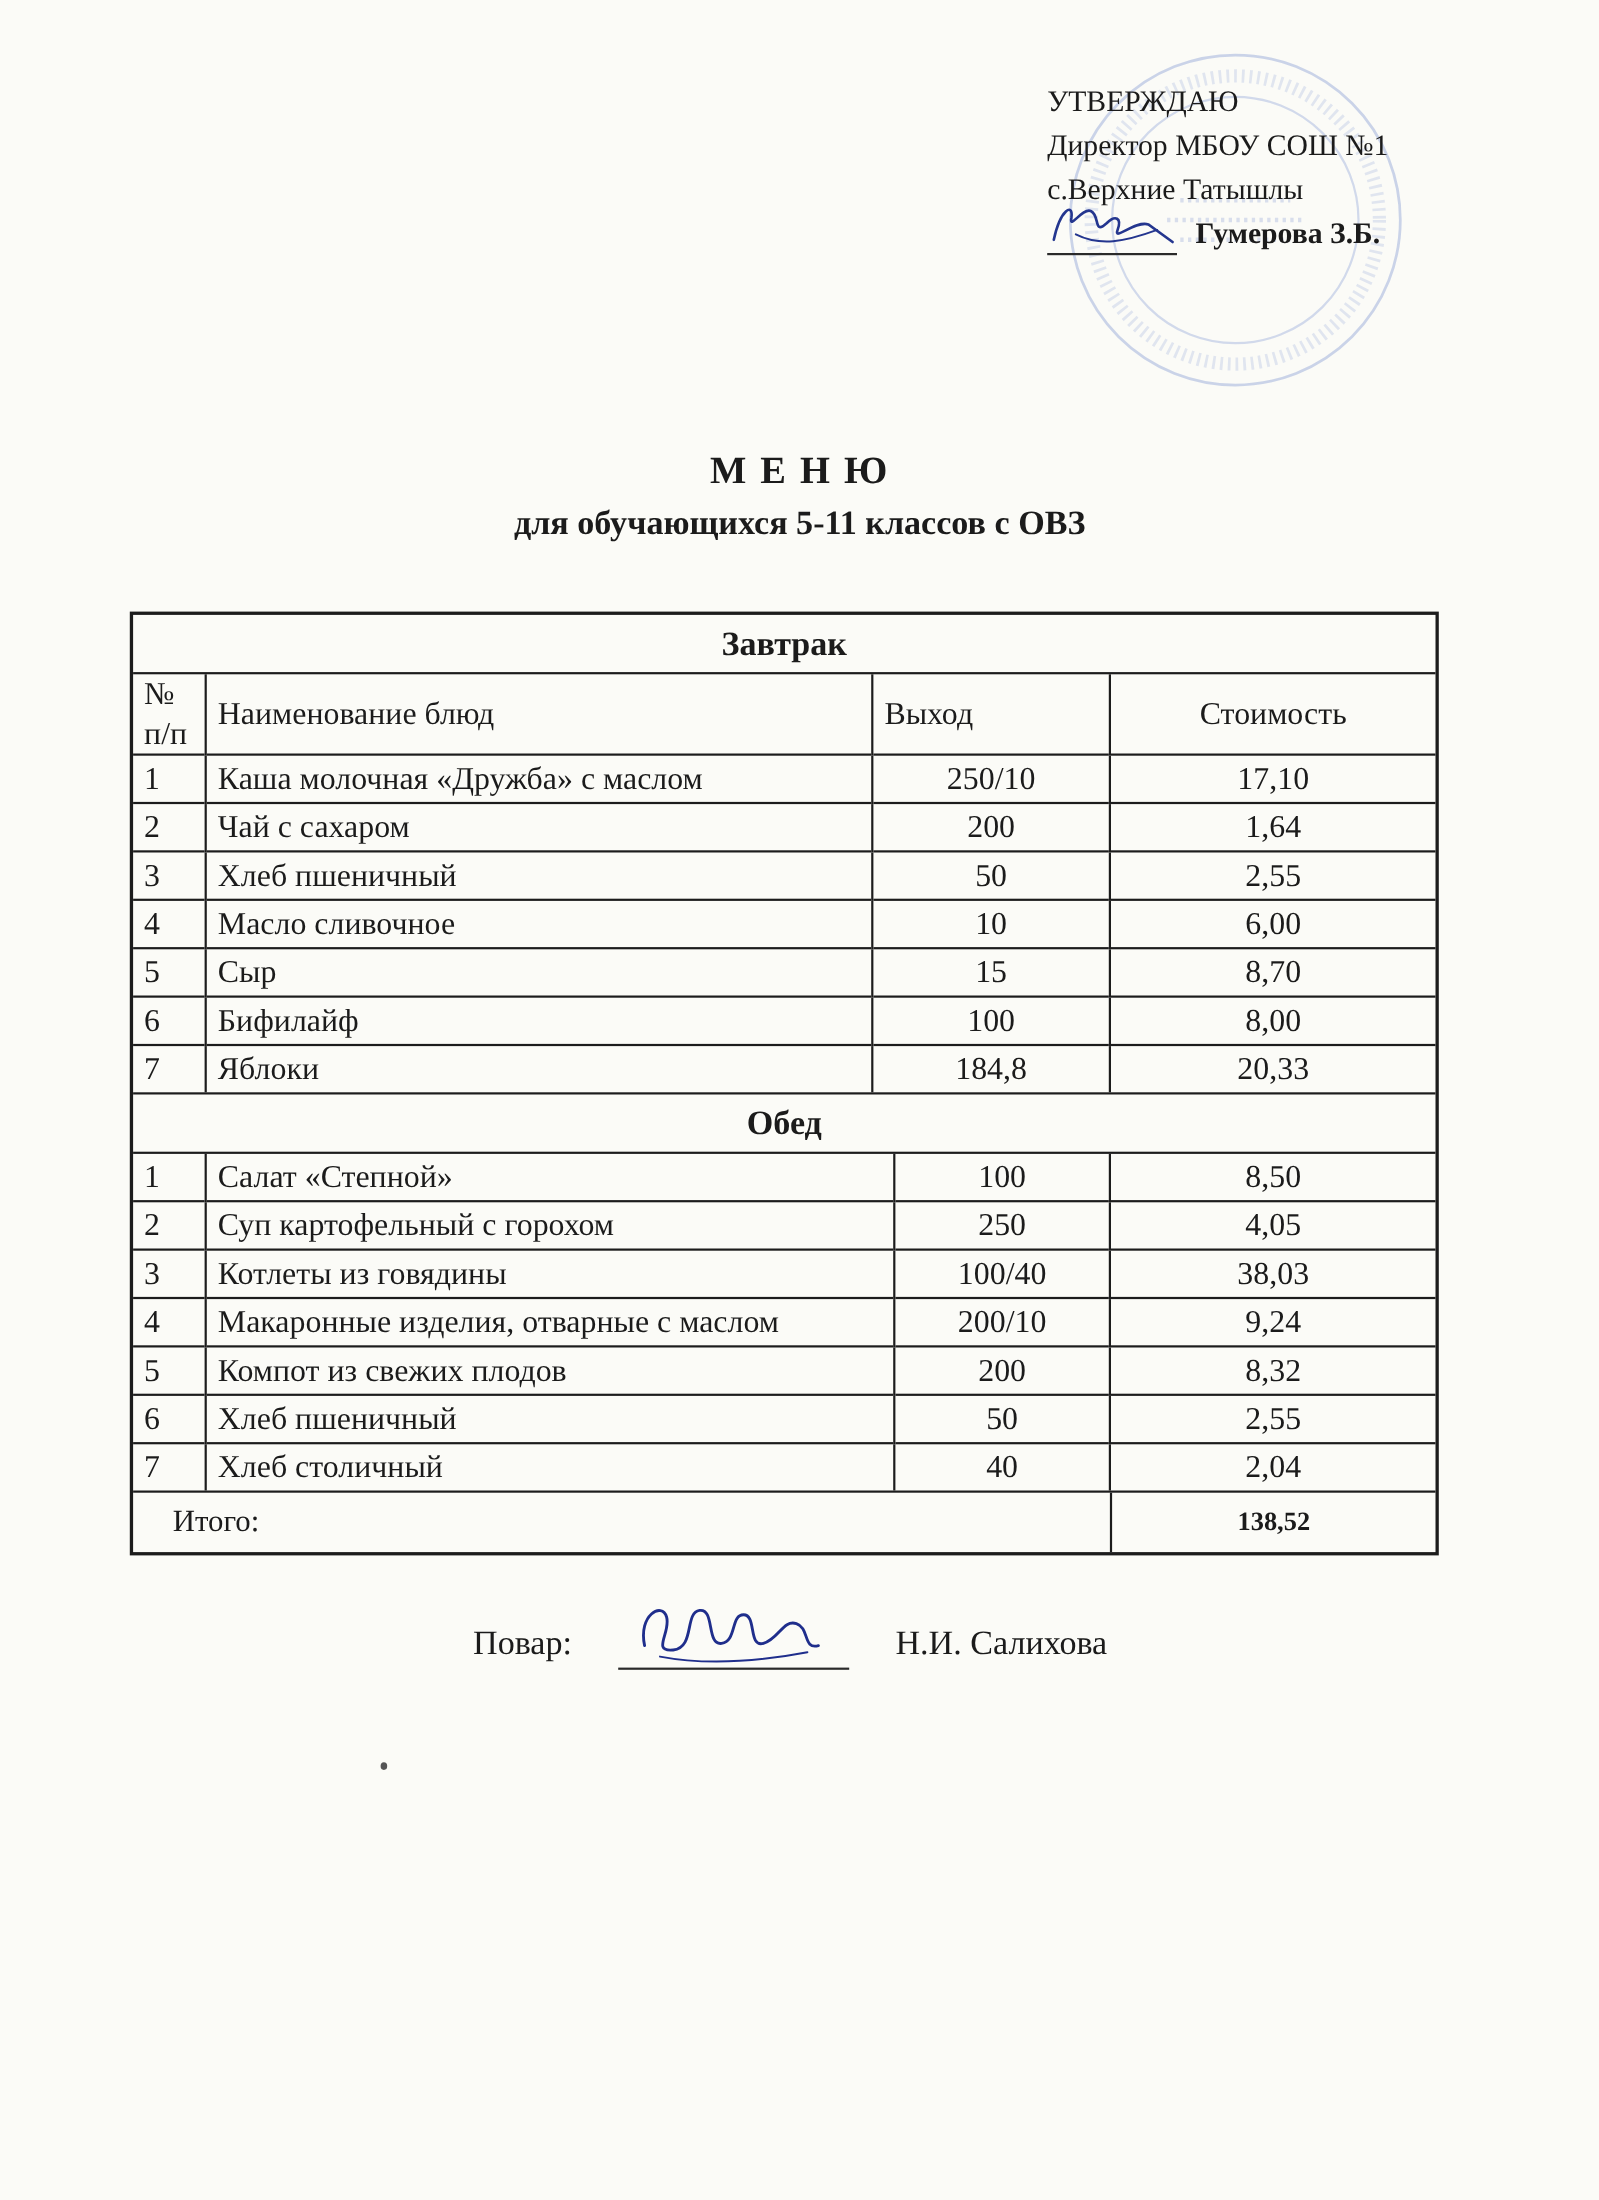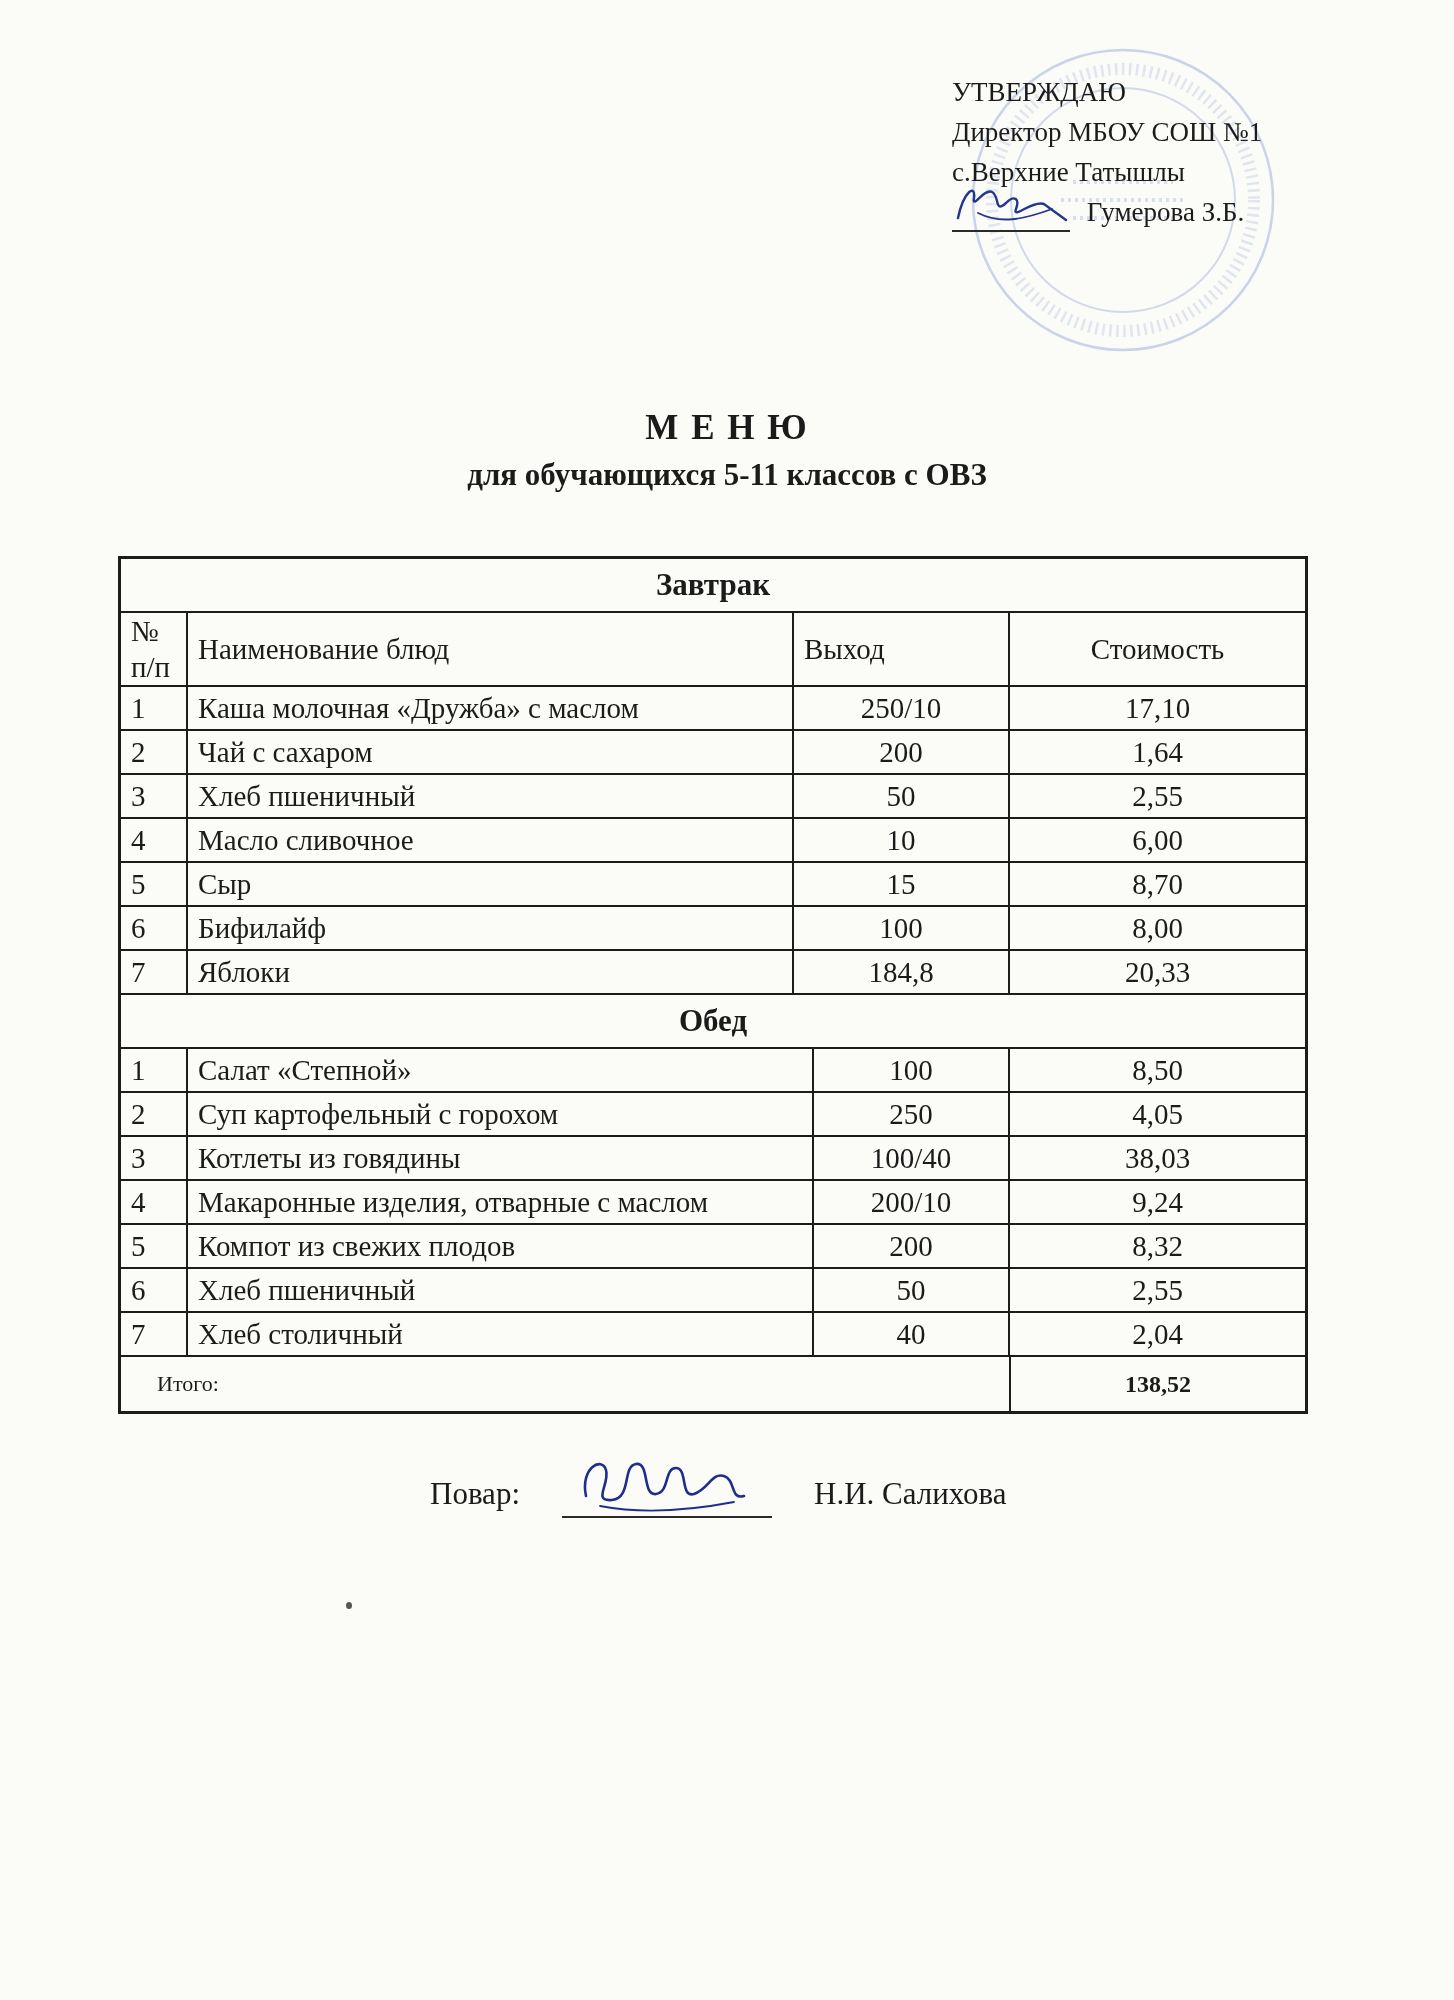--- a/index.html
+++ b/index.html
@@ -13,21 +13,21 @@
   .page{position:absolute;inset:0;}
 
   
   .stamp{position:absolute;left:955px;top:32px;width:336px;height:336px;z-index:1;pointer-events:none;}
 
   
   .approval{
     position:absolute;left:952px;top:72px;width:430px;z-index:2;
     font-size:27px;line-height:40px;
   }
-  .appr-line{white-space:nowrap;}
+  .appr-line{white-space:nowrap;font-weight:bold;}
   .sig-line{
     display:inline-block;width:118px;height:30px;vertical-align:bottom;
     border-bottom:2px solid #2a2a2a;position:relative;margin-right:10px;
   }
   .sig-line svg{position:absolute;left:-4px;top:-22px;}
 
   
   .title{position:absolute;top:408px;left:0;width:100%;text-align:center;z-index:2;}
   .title-main{font-size:35px;font-weight:bold;letter-spacing:2px;}
   .title-sub{font-size:31px;font-weight:bold;margin-top:9px;}
@@ -59,21 +59,21 @@
   .c-cost{text-align:center;}
   .h-out{padding-left:28px;}
   .h-cost{text-align:center;}
   .num2l span{display:block;line-height:36px;}
 
   .total-row{
     display:flex;align-items:stretch;height:54px;border-top:2px solid #1c1c1c;
   }
   .total-label{
     flex:1 1 auto;display:flex;align-items:center;
-    padding-left:36px;font-size:22px;
+    padding-left:36px;font-size:28px;
   }
   .total-value{
     flex:0 0 294px;border-left:2px solid #1c1c1c;
     display:flex;align-items:center;justify-content:center;
     font-size:24px;font-weight:bold;
   }
 
   
   .cook-row{
     position:absolute;left:430px;top:1452px;z-index:2;

